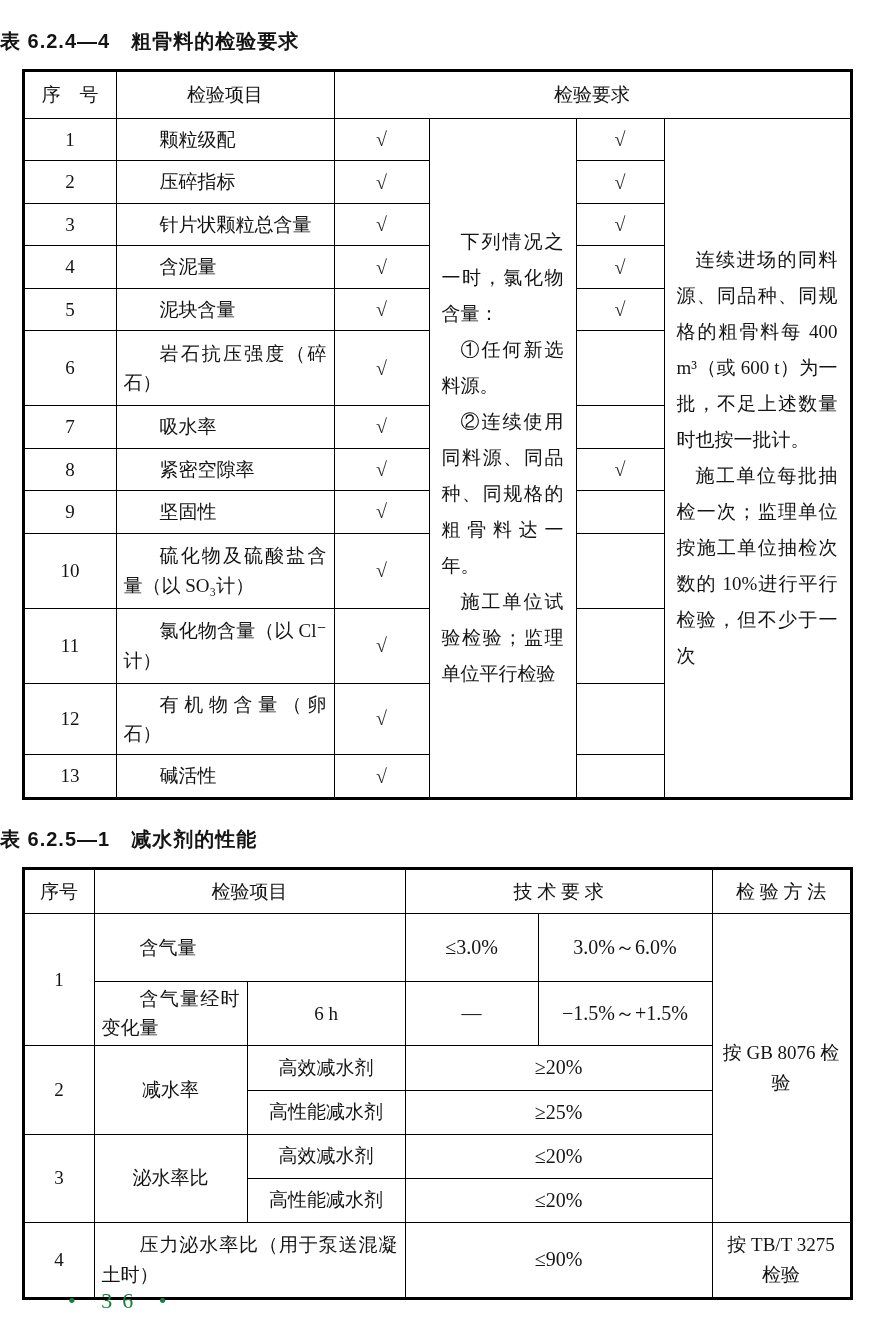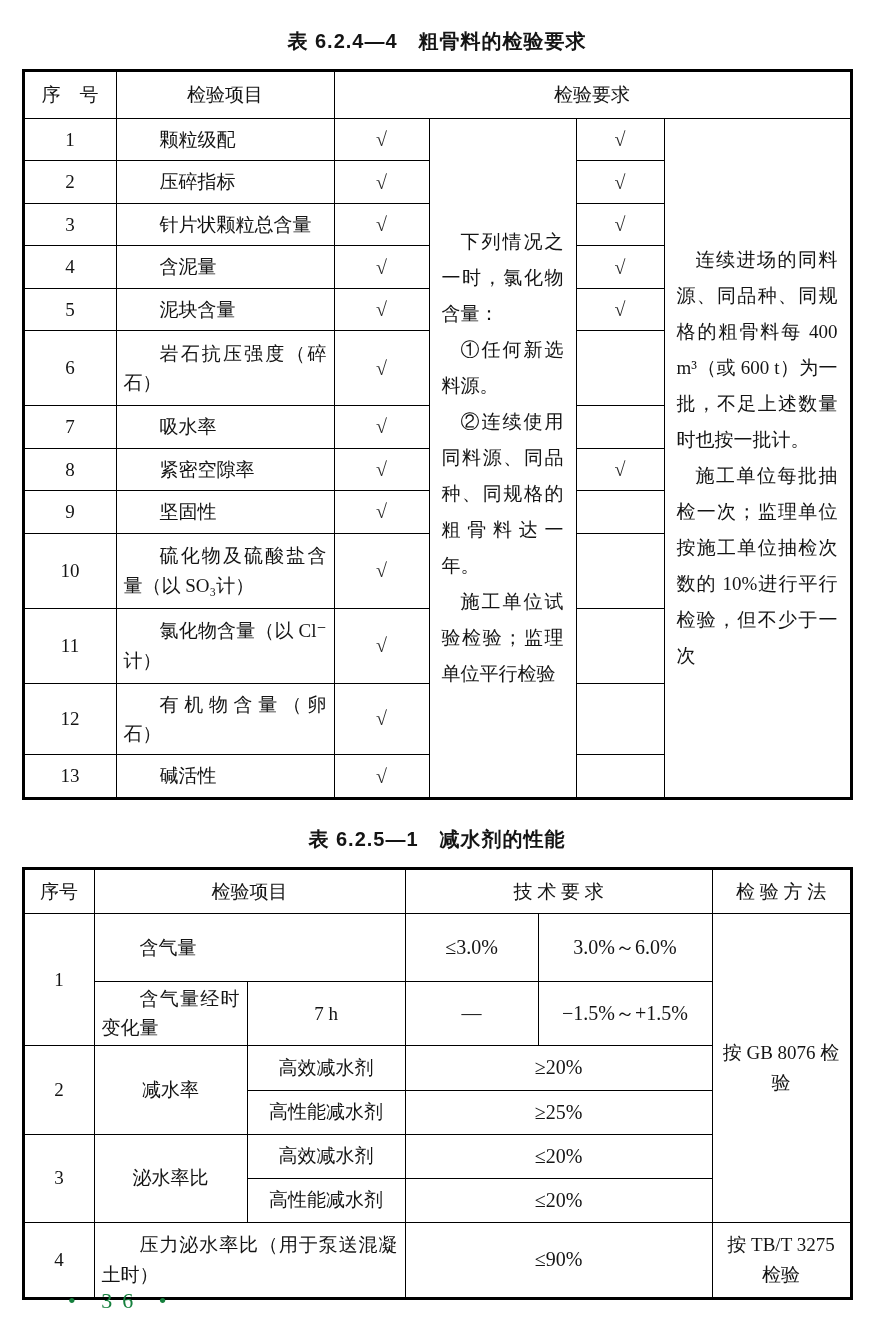--- a/index.html
+++ b/index.html
@@ -4,21 +4,21 @@
 <style>
   html,body { margin:0; padding:0; background:#ffffff; }
   body {
     width:874px; height:1343px; position:relative; overflow:hidden;
     font-family:"Liberation Serif","DejaVu Serif",serif;
     color:#141414;
   }
   .page { position:relative; width:874px; height:1343px; background:#fff; }
 
   .tbl-title {
-    text-align:center; font-weight:bold; font-size:20px;
+    text-align:left; font-weight:bold; font-size:20px;
     font-family:"Liberation Sans","DejaVu Sans",sans-serif;
     letter-spacing:1px;
   }
   .t1-title { padding-top:28px; }
   .t2-title { padding-top:0; margin-top:26px; }
 
   table {
     border-collapse:collapse; table-layout:fixed;
     margin:14px auto 0 auto; width:828px;
     border:3px solid #000;
@@ -189,21 +189,21 @@
       </tr>
       <tr style="height:68px">
         <td rowspan="2">1</td>
         <td colspan="2" class="jl">含气量</td>
         <td class="val">≤3.0%</td>
         <td class="val">3.0%～6.0%</td>
         <td rowspan="6">按 GB 8076 检验</td>
       </tr>
       <tr style="height:54px">
         <td class="jl">含气量经时变化量</td>
-        <td>7 h</td>
+        <td>6 h</td>
         <td class="val">—</td>
         <td class="val">−1.5%～+1.5%</td>
       </tr>
       <tr style="height:45px">
         <td rowspan="2">2</td>
         <td rowspan="2">减水率</td>
         <td>高效减水剂</td>
         <td colspan="2" class="val">≥20%</td>
       </tr>
       <tr style="height:44px">

